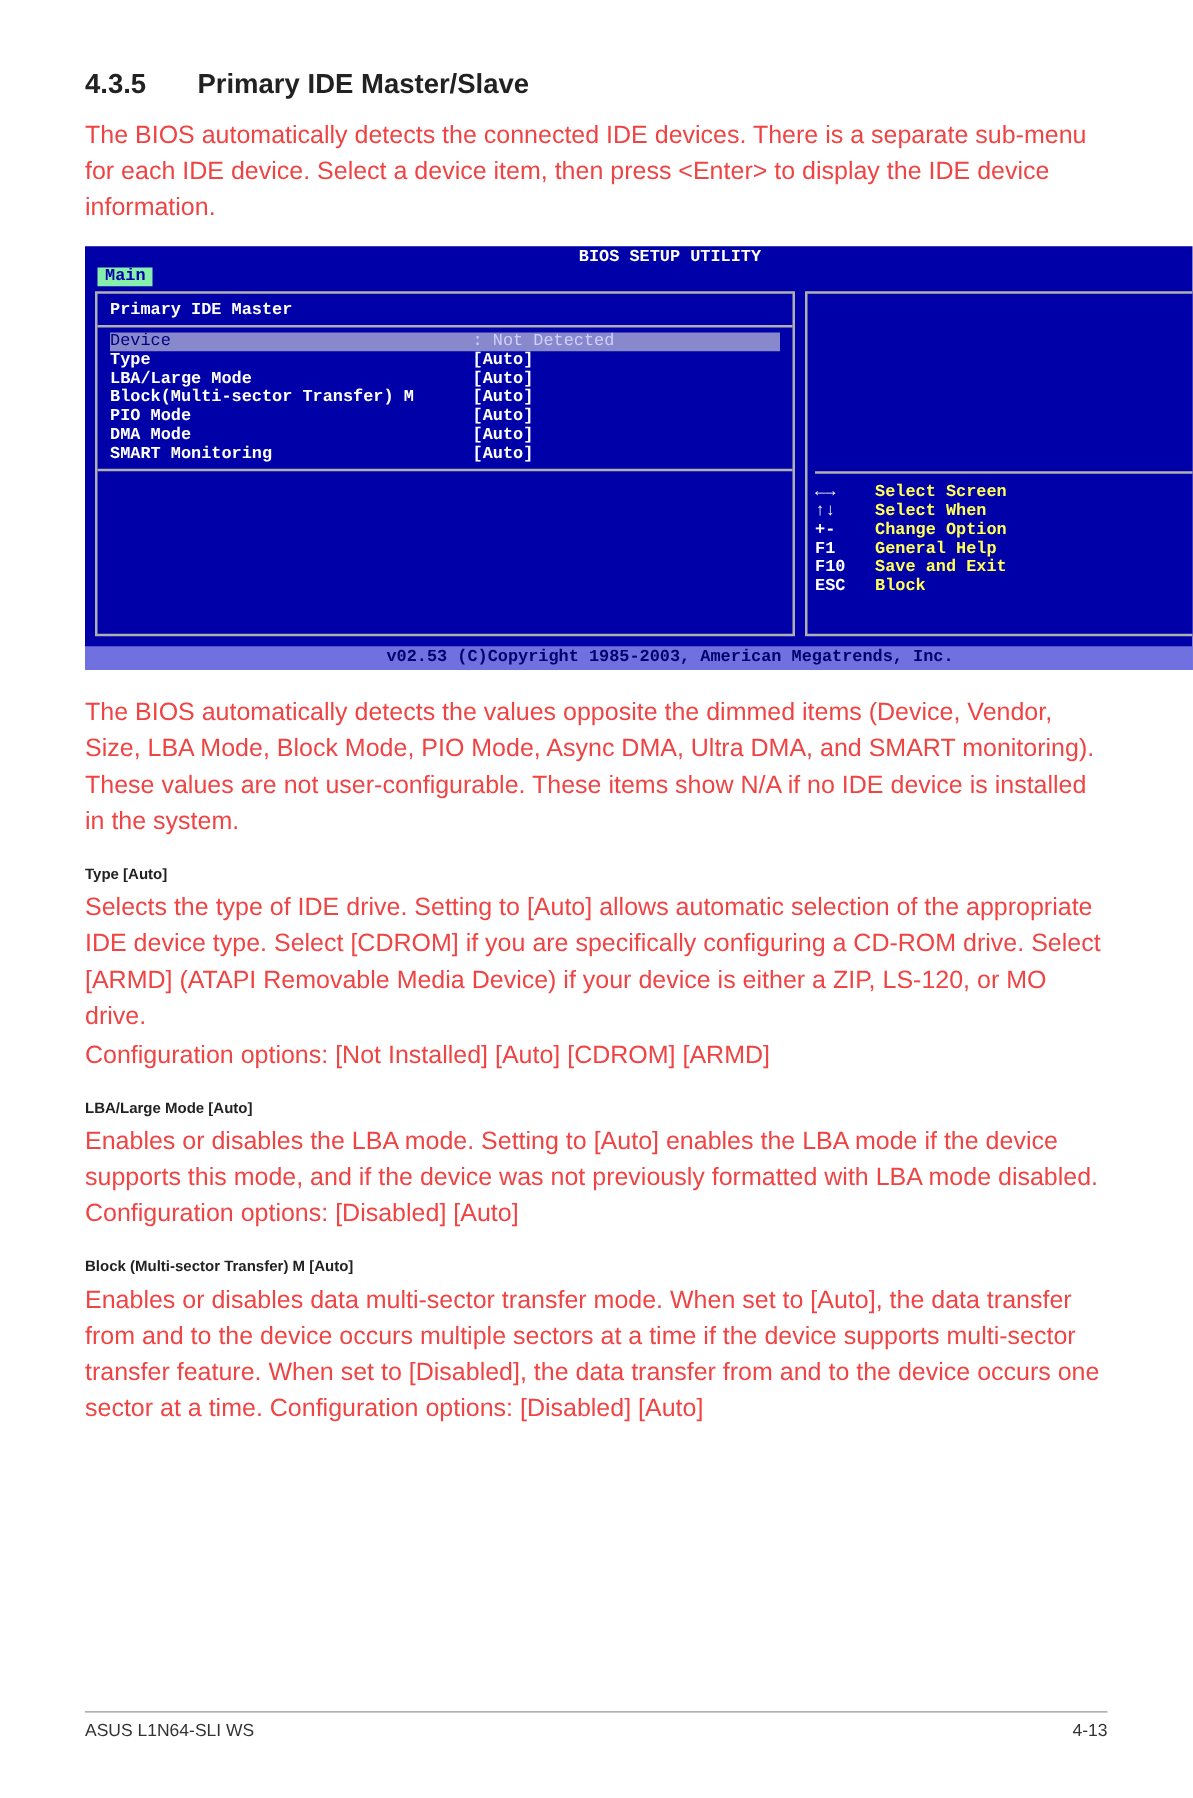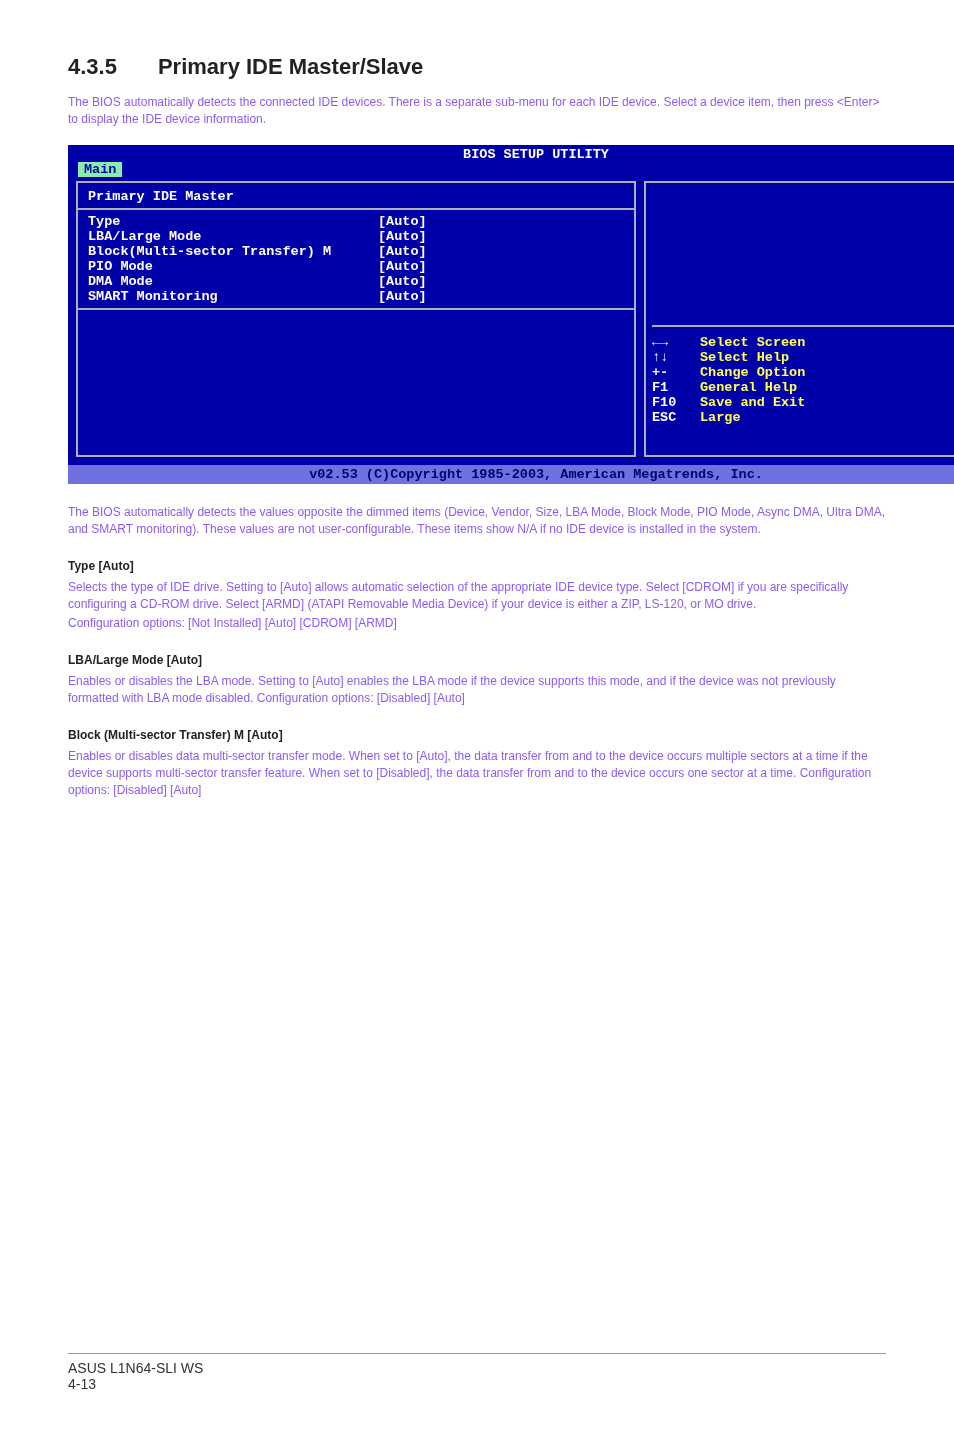--- a/index.html
+++ b/index.html
@@ -13,23 +13,23 @@
     background: #fff;
   }
   h2.section-title {
     font-size: 22px;
     font-weight: bold;
     color: #222;
     margin-bottom: 14px;
   }
   h2.section-title .num { display: inline-block; margin-right: 41px; }
   p.body {
-    font-size: 12px;
+    font-size: 20px;
     line-height: 1.45;
-    color: #8b5cf6;
+    color: #ef4444;
     margin-bottom: 16px;
   }
   h3.subhead {
     font-size: 12px;
     font-weight: bold;
     color: #222;
     margin-top: 20px;
     margin-bottom: 6px;
   }
   
@@ -107,41 +107,44 @@
     position: absolute;
     bottom: 46px;
     left: 68px;
     right: 68px;
     border-top: 1px solid #999;
     padding-top: 6px;
     font-size: 14px;
     color: #333;
     display: flex;
     justify-content: space-between;
-    flex-direction: column;
   }
 </style>
 </head>
 <body>
 
 <h2 class="section-title">
   <span class="num">4.3.5</span><span>Primary IDE Master/Slave</span>
 </h2>
 
 <p class="body">The BIOS automatically detects the connected IDE devices. There is a separate sub-menu for each IDE device. Select a device item, then press &lt;Enter&gt; to display the IDE device information.</p>
 
 <div class="bios">
   <div class="bios-title">BIOS SETUP UTILITY</div>
   <div><span class="bios-tab">Main</span></div>
   <div class="bios-inner">
     <div class="bios-left">
       <div class="bios-row">
           <span class="lbl">Primary IDE Master</span>
         </div>
       <hr>
+      <div class="bios-row dim hi">
+        <span class="lbl">Device</span>
+        <span class="val">: Not Detected</span>
+      </div>
       <div class="bios-row">
           <span class="lbl">Type</span>
           <span class="val">[Auto]</span>
         </div>
       <div class="bios-row">
           <span class="lbl">LBA/Large Mode</span>
           <span class="val">[Auto]</span>
         </div>
       <div class="bios-row">
           <span class="lbl">Block(Multi-sector Transfer) M</span>
@@ -163,37 +166,37 @@
       <div style="height:70px"></div>
     </div>
     <div class="bios-right">
       <div class="bios-right-inner">
         <div class="nav-row">
             <span class="key">←→</span>
             <span class="act">Select Screen</span>
           </div>
         <div class="nav-row">
             <span class="key">↑↓</span>
-            <span class="act">Select Help</span>
+            <span class="act">Select When</span>
           </div>
         <div class="nav-row">
             <span class="key">+-</span>
             <span class="act">Change Option</span>
           </div>
         <div class="nav-row">
             <span class="key">F1</span>
             <span class="act">General Help</span>
           </div>
         <div class="nav-row">
             <span class="key">F10</span>
             <span class="act">Save and Exit</span>
           </div>
         <div class="nav-row">
             <span class="key">ESC</span>
-            <span class="act">Large</span>
+            <span class="act">Block</span>
           </div>
         <div style="height:24px"></div>
       </div>
     </div>
   </div>
   <div class="bios-footer">v02.53 (C)Copyright 1985-2003, American Megatrends, Inc.</div>
 </div>
 
 <p class="body">The BIOS automatically detects the values opposite the dimmed items (Device, Vendor, Size, LBA Mode, Block Mode, PIO Mode, Async DMA, Ultra DMA, and SMART monitoring). These values are not user-configurable. These items show N/A if no IDE device is installed in the system.</p>
 

